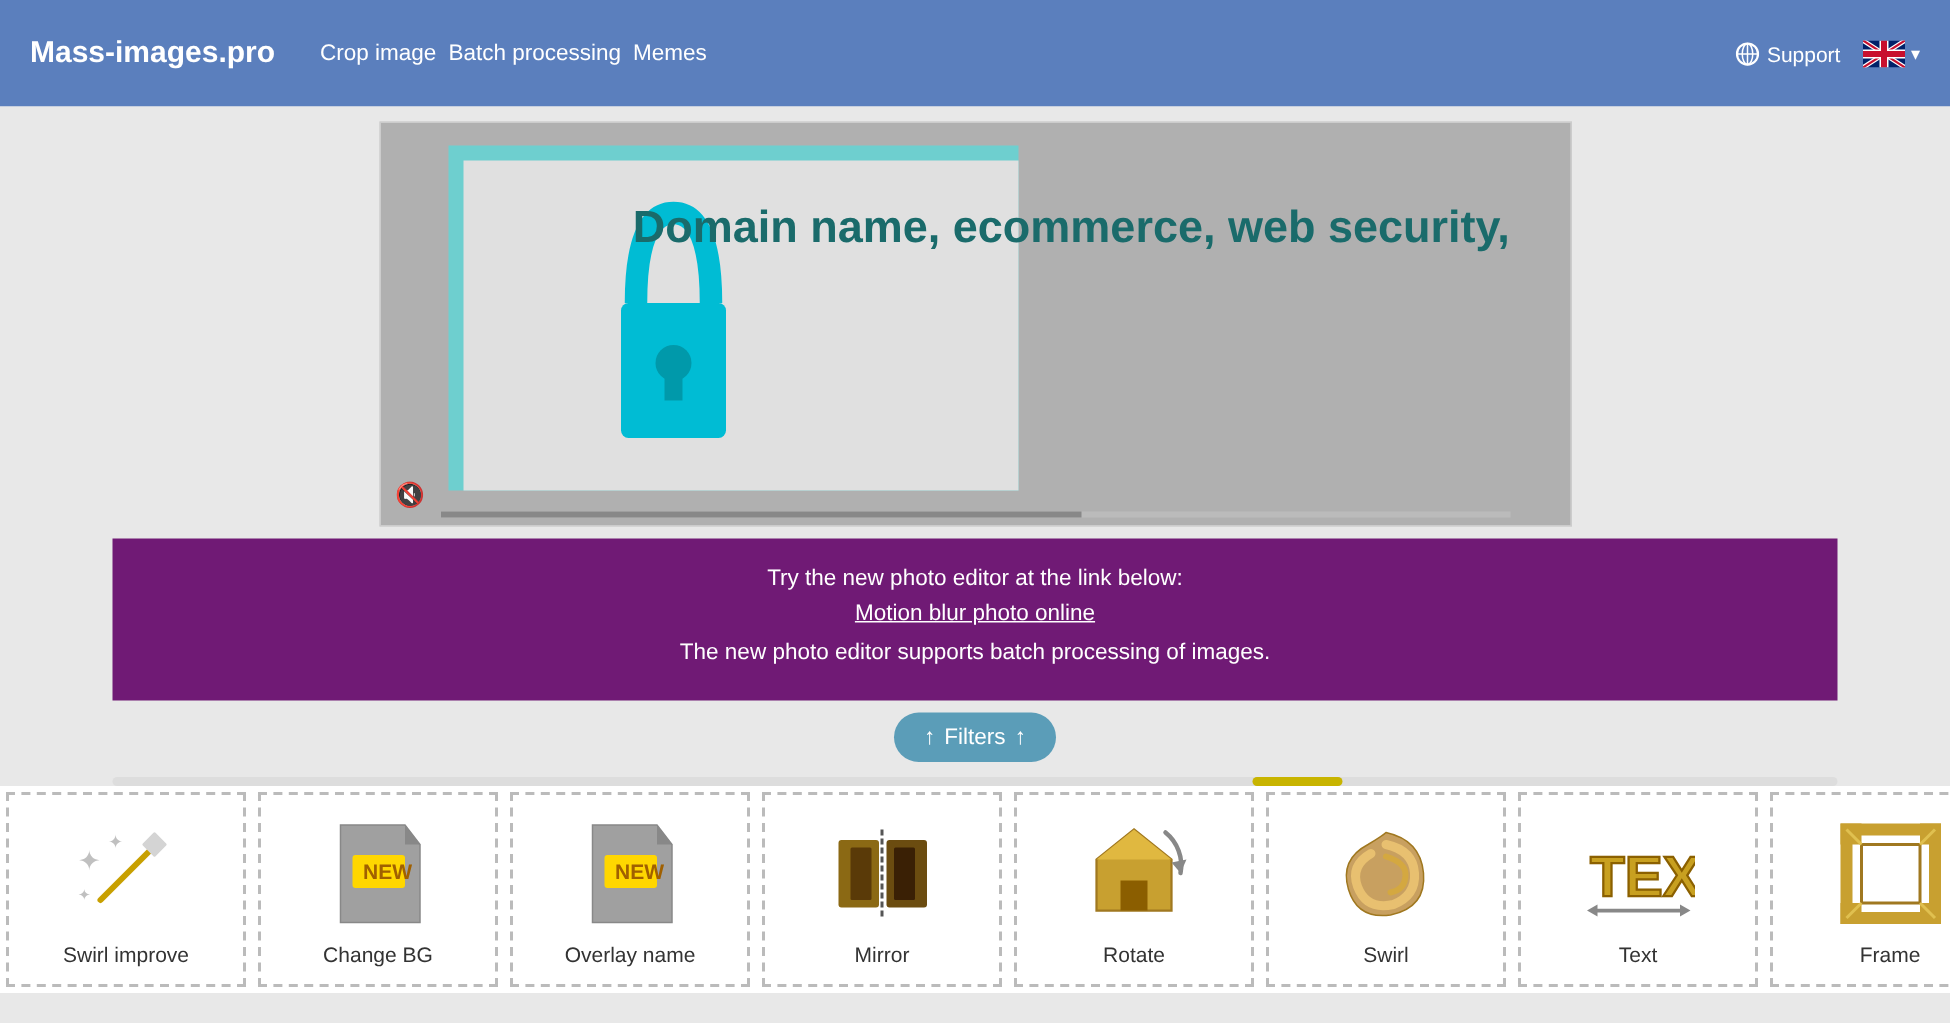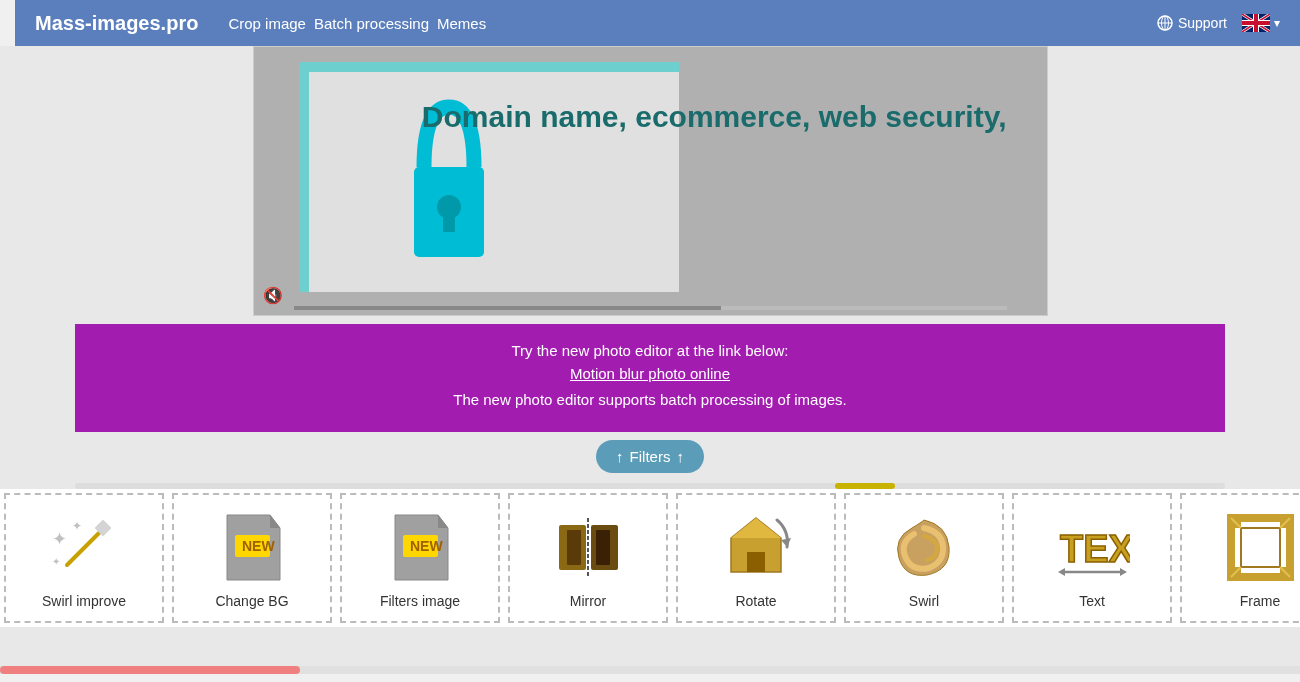--- a/index.html
+++ b/index.html
@@ -1,26 +1,25 @@
 <!DOCTYPE html>
 <html><head>
   <meta charset="utf-8">
   <style>
     * { margin: 0; padding: 0; box-sizing: border-box; }
     body { font-family: Arial, sans-serif; background: #f0f0f0; width: 1300px; height: 682px; overflow: hidden; }
 
     
     .header {
       background: #5b7fbd;
-      height: 46px;
+      height: 71px;
       display: flex;
       align-items: center;
       padding: 0 20px;
       position: relative;
-      margin-left: 15px;
     }
     .header-logo {
       color: white;
       font-size: 20px;
       font-weight: bold;
       margin-right: 30px;
     }
     .header-nav {
       display: flex;
       gap: 8px;
@@ -56,20 +55,21 @@
       align-items: center;
       position: relative;
       overflow: hidden;
     }
 
     
     .ad-container {
       width: 795px;
       height: 270px;
       background: #d0d0d0;
+      margin-top: 10px;
       position: relative;
       border: 1px solid #ccc;
     }
     .ad-info {
       position: absolute;
       top: 2px;
       right: 2px;
       display: flex;
       gap: 3px;
     }
@@ -157,21 +157,21 @@
     }
     .ad-progress-fill {
       width: 60%;
       height: 100%;
       background: #888;
     }
 
     
     .promo-bar {
       width: 1150px;
-      background: #a21caf;
+      background: #701a75;
       margin-top: 8px;
       padding: 18px 20px;
       text-align: center;
       color: white;
     }
     .promo-bar p {
       font-size: 15px;
       margin-bottom: 6px;
     }
     .promo-bar a {
@@ -381,21 +381,21 @@
       <div class="tool-icon">
         <svg width="75" height="75" viewBox="0 0 75 75">
 
           <polygon points="12,5 55,5 65,18 65,70 12,70" fill="#a0a0a0" stroke="#888" stroke-width="1"></polygon>
           <polygon points="55,5 65,18 55,18" fill="#888"></polygon>
 
           <rect x="20" y="25" width="35" height="22" rx="2" fill="#ffd700"></rect>
           <text x="27" y="41" font-size="14" font-weight="bold" fill="#a06000">NEW</text>
         </svg>
       </div>
-      <span class="tool-label">Filters image</span>
+      <span class="tool-label">Overlay name</span>
     </div>
 
     <div class="tool-item">
       <div class="tool-icon">
         <svg width="75" height="75" viewBox="0 0 75 75">
 
           <rect x="8" y="15" width="27" height="45" fill="#8B6914" rx="2"></rect>
           <rect x="40" y="15" width="27" height="45" fill="#6B4C10" rx="2"></rect>
 
           <line x1="37" y1="8" x2="37" y2="67" stroke="#555" stroke-width="2" stroke-dasharray="4,2"></line>

